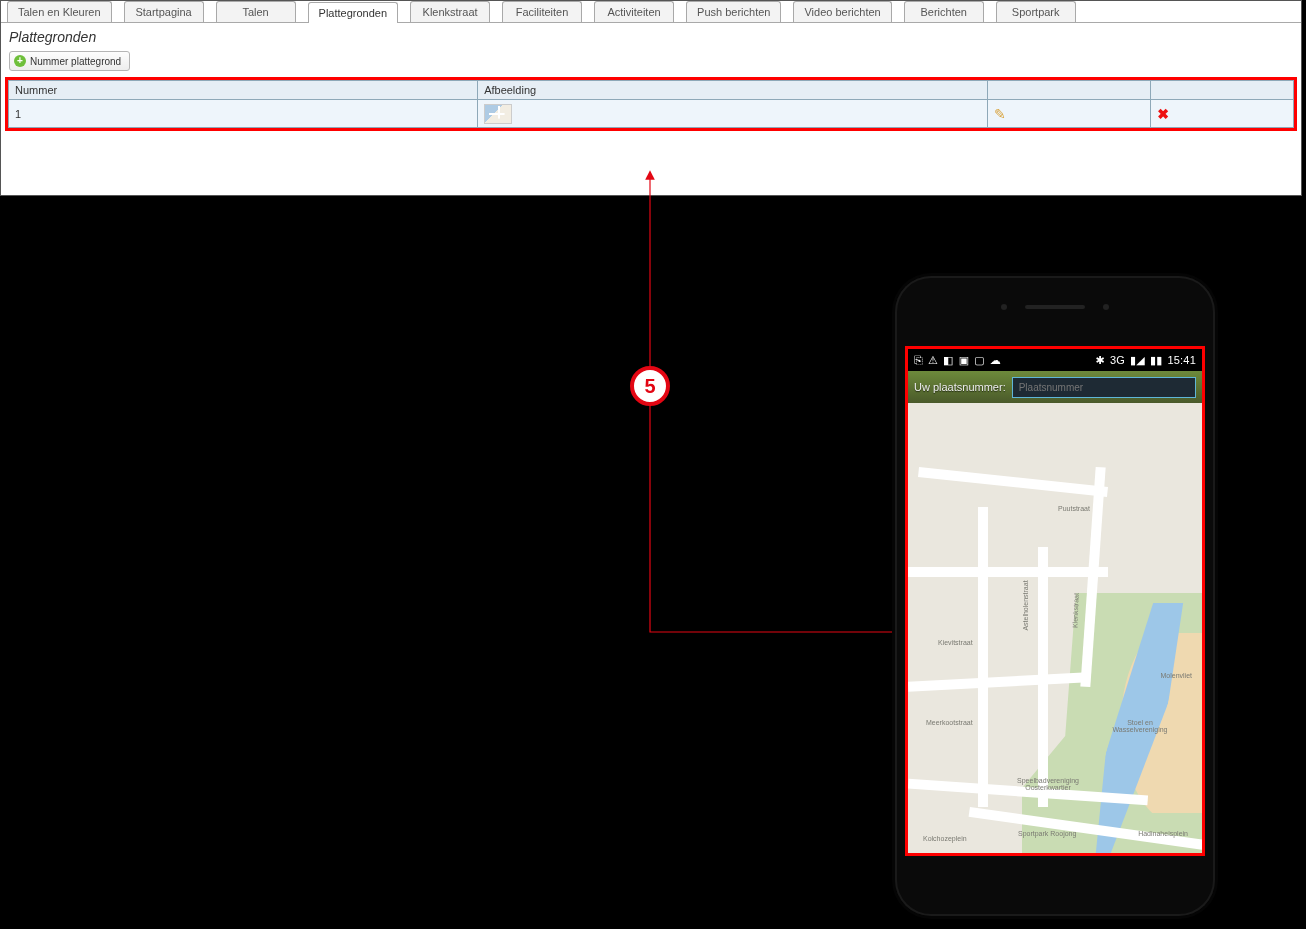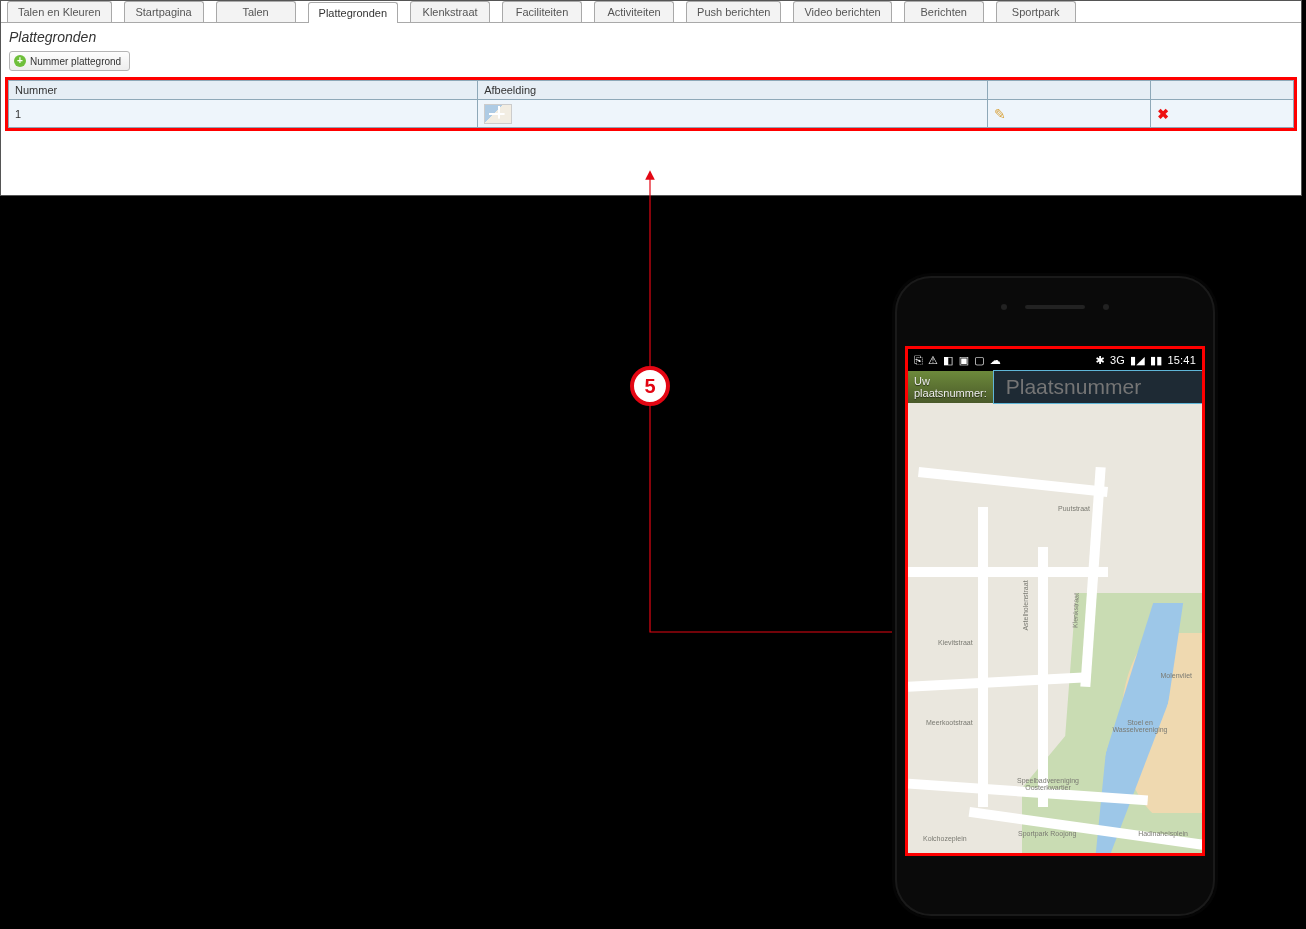--- a/index.html
+++ b/index.html
@@ -195,22 +195,22 @@
     padding:0 6px;
     color:#eee;
     font-size:12px;
   }
   .search-band .label{ text-shadow:0 1px 1px rgba(0,0,0,.6); font-size:11px;}
   .search-band input{
     flex:1;
     background:#1e2a34;
     border:1px solid #5fb6d8;
     color:#97a3ad;
-    font-size:21px;
-    padding:4px 12px;
+    font-size:10px;
+    padding:4px 6px;
     outline:none;
   }
 
   
   .map-canvas{
     position:absolute;
     top:58px; left:0; right:0; bottom:0;
     background:#eae7de;
   }
   .park{

